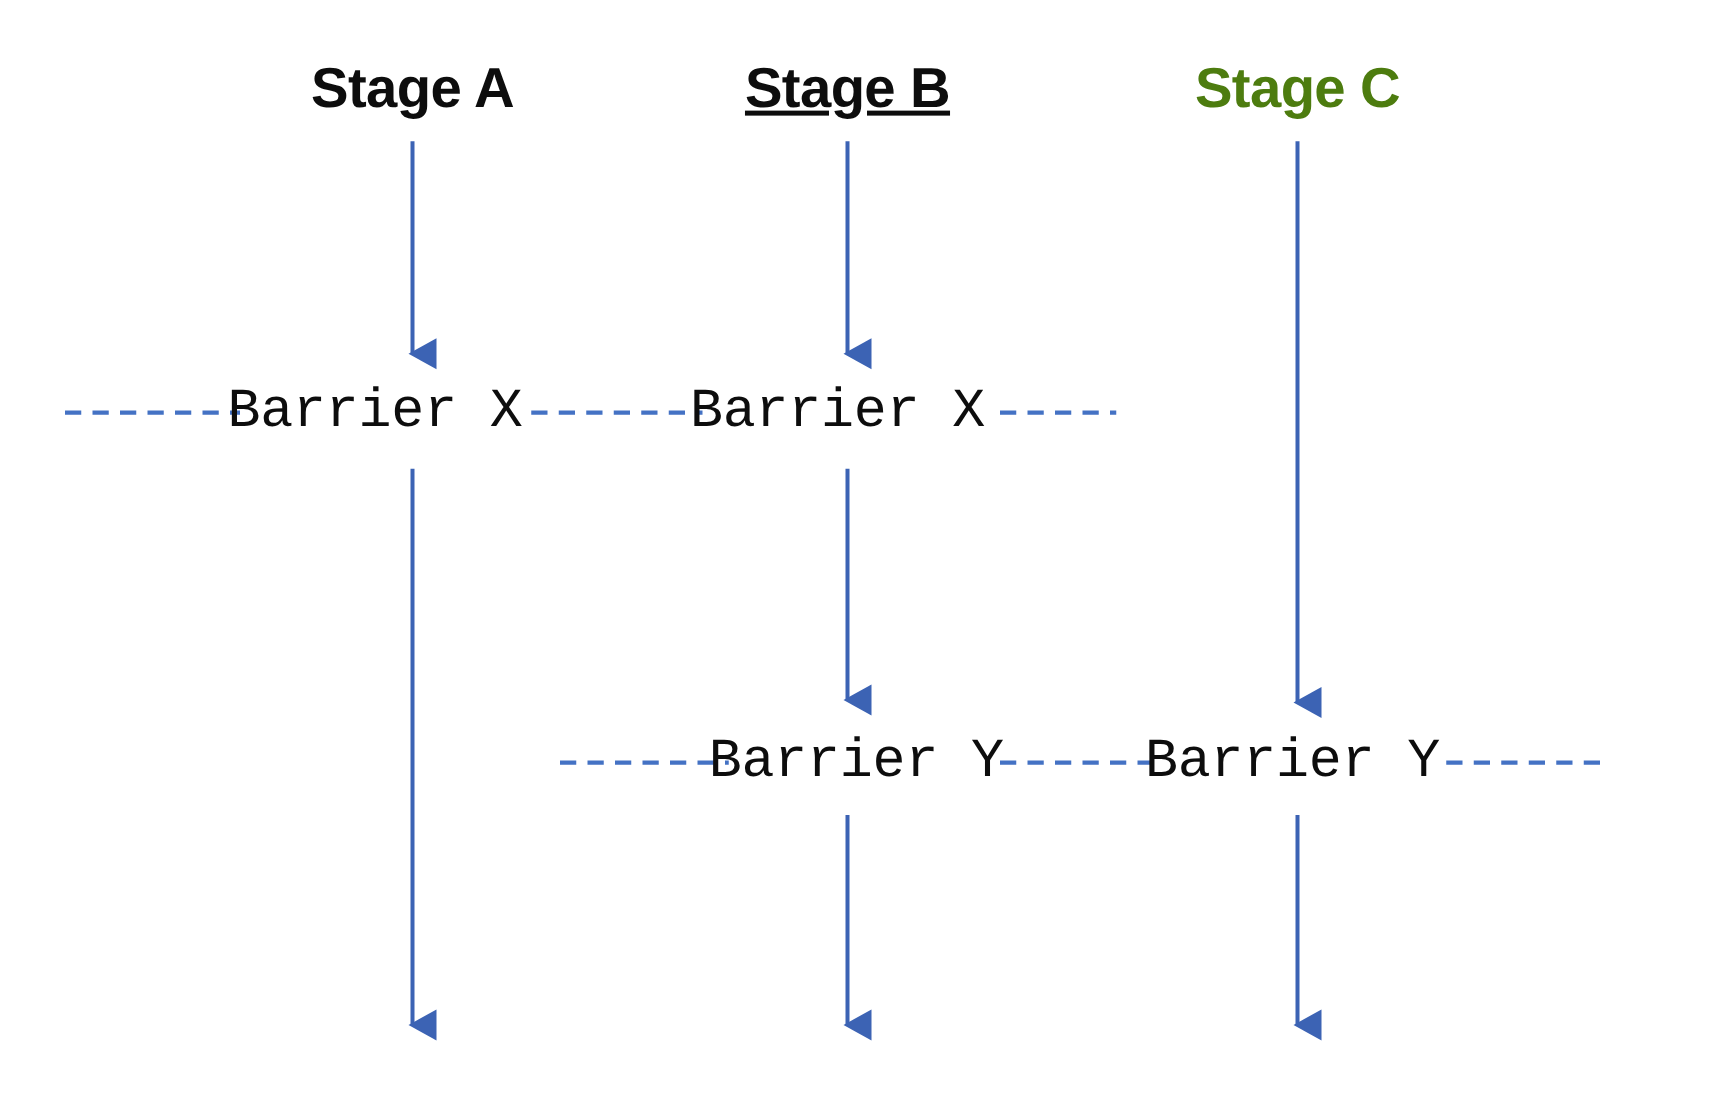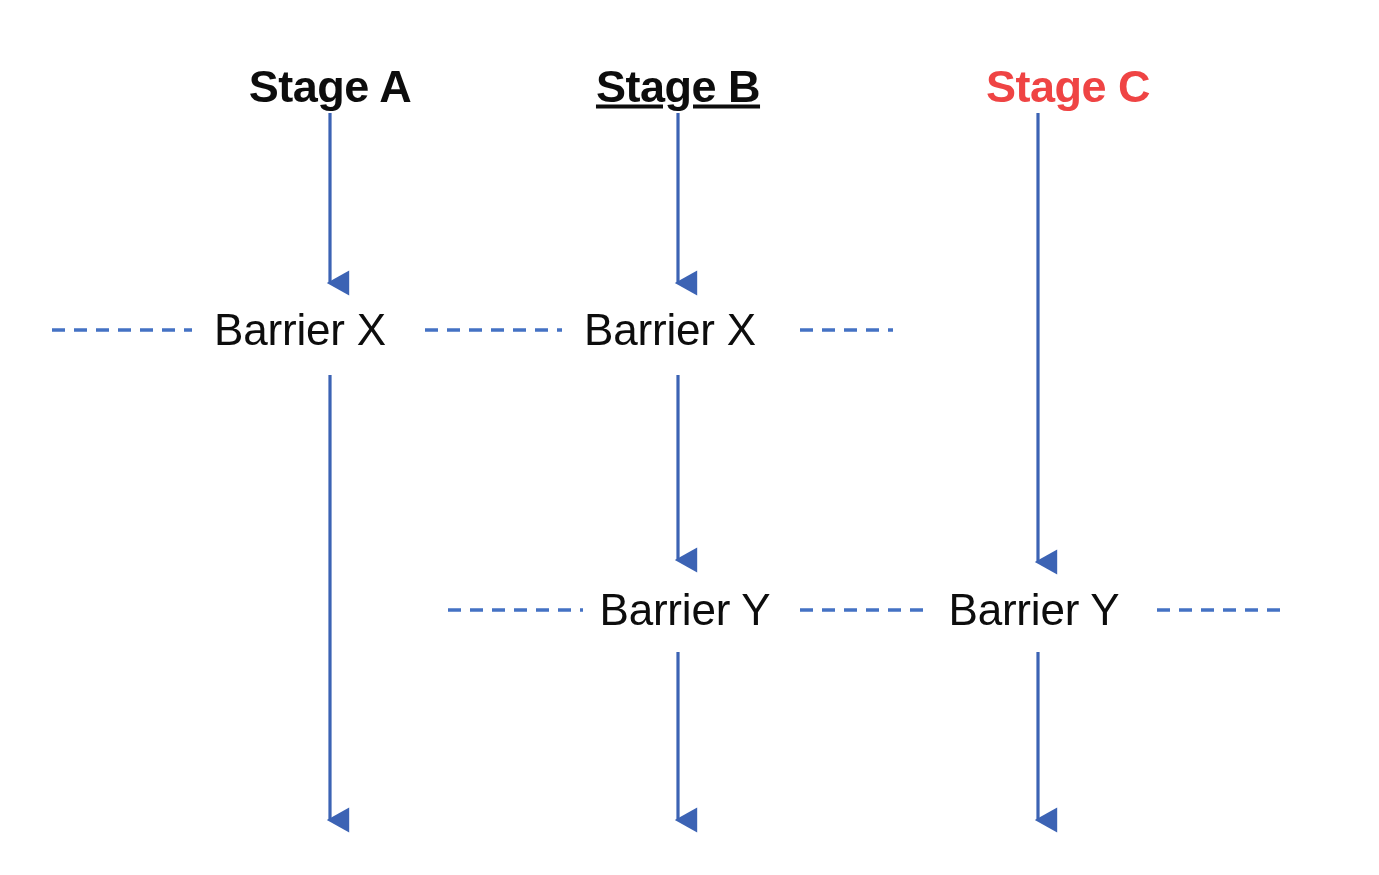--- a/index.html
+++ b/index.html
@@ -29,26 +29,26 @@
     position: absolute;
     white-space: nowrap;
     color: #0d0d0d;
     line-height: 1;
     transform: translate(-50%, -50%);
   }
   .stage-label {
     font-size: 45px;
     font-weight: bold;
     letter-spacing: -0.5px;
-    margin-top: 16px;
   }
   .barrier-label {
     font-size: 44px;
     font-weight: normal;
     letter-spacing: -0.2px;
+    font-family: Liberation Mono, monospace;
   }
 </style>
 </head>
 <body>
 
 <div id="diagram-root">
 
   <svg id="flow-svg" viewBox="0 0 1379 875">
     <defs>
       <marker id="arrowhead" markerWidth="9" markerHeight="9" refX="4.5" refY="7.4" orient="auto" markerUnits="strokeWidth">
@@ -72,21 +72,21 @@
         <line x1="448" y1="610" x2="583" y2="610" stroke="#4472C4" stroke-width="3.4" stroke-dasharray="13 9" stroke-linecap="butt"></line>
         <line x1="800" y1="610" x2="925" y2="610" stroke="#4472C4" stroke-width="3.4" stroke-dasharray="13 9" stroke-linecap="butt"></line>
         <line x1="1157" y1="610" x2="1287" y2="610" stroke="#4472C4" stroke-width="3.4" stroke-dasharray="13 9" stroke-linecap="butt"></line>
       </g>
   </svg>
 
   <div id="labels-layer">
 
     <div class="node-label stage-label" style="left: 330px; top: 70px; color: rgb(13, 13, 13);">Stage A</div>
     <div class="node-label stage-label" style="left: 678px; top: 70px; color: rgb(13, 13, 13); text-decoration: underline;">Stage B</div>
-    <div class="node-label stage-label" style="left: 1068px; top: 70px; color: #ef4444;">Stage C</div>
+    <div class="node-label stage-label" style="left: 1038px; top: 70px; color: #4d7c0f;">Stage C</div>
 
     <div class="node-label barrier-label" style="left: 300px; top: 330px; color: rgb(13, 13, 13);">Barrier X</div>
     <div class="node-label barrier-label" style="left: 670px; top: 330px; color: rgb(13, 13, 13);">Barrier X</div>
     <div class="node-label barrier-label" style="left: 685px; top: 610px; color: rgb(13, 13, 13);">Barrier Y</div>
     <div class="node-label barrier-label" style="left: 1034px; top: 610px; color: rgb(13, 13, 13);">Barrier Y</div>
 
   </div>
 </div>
 
 </body></html>

